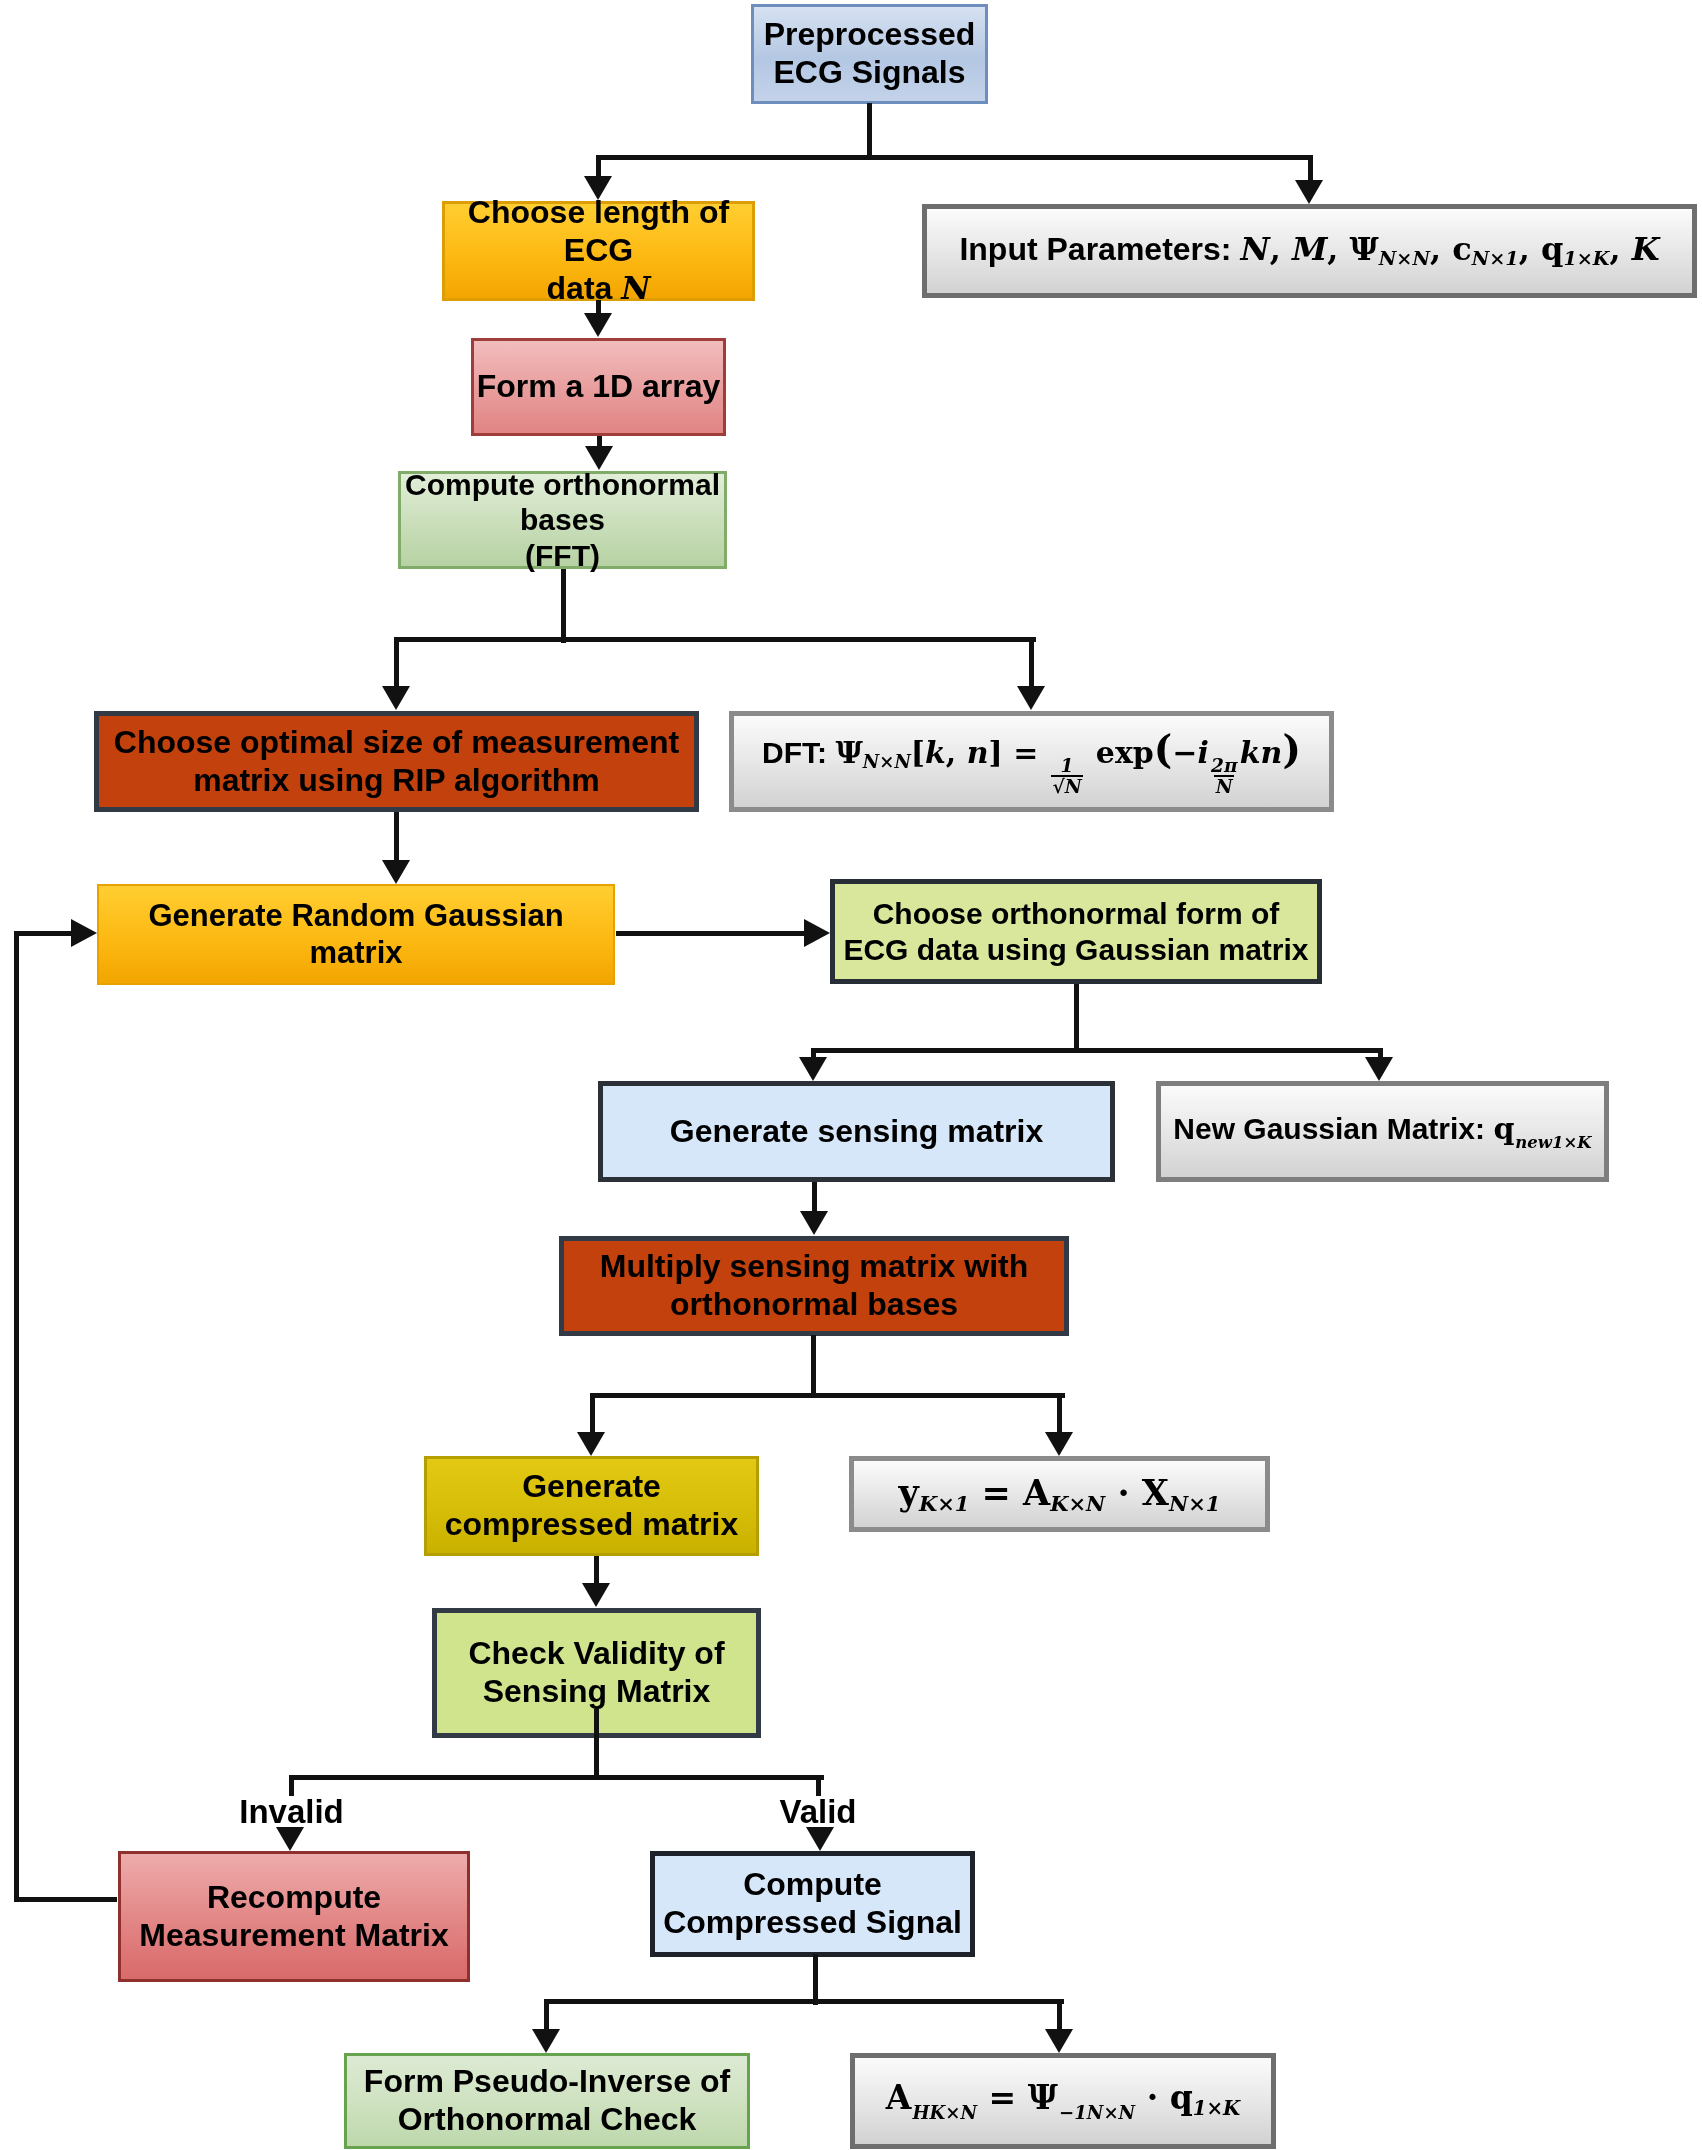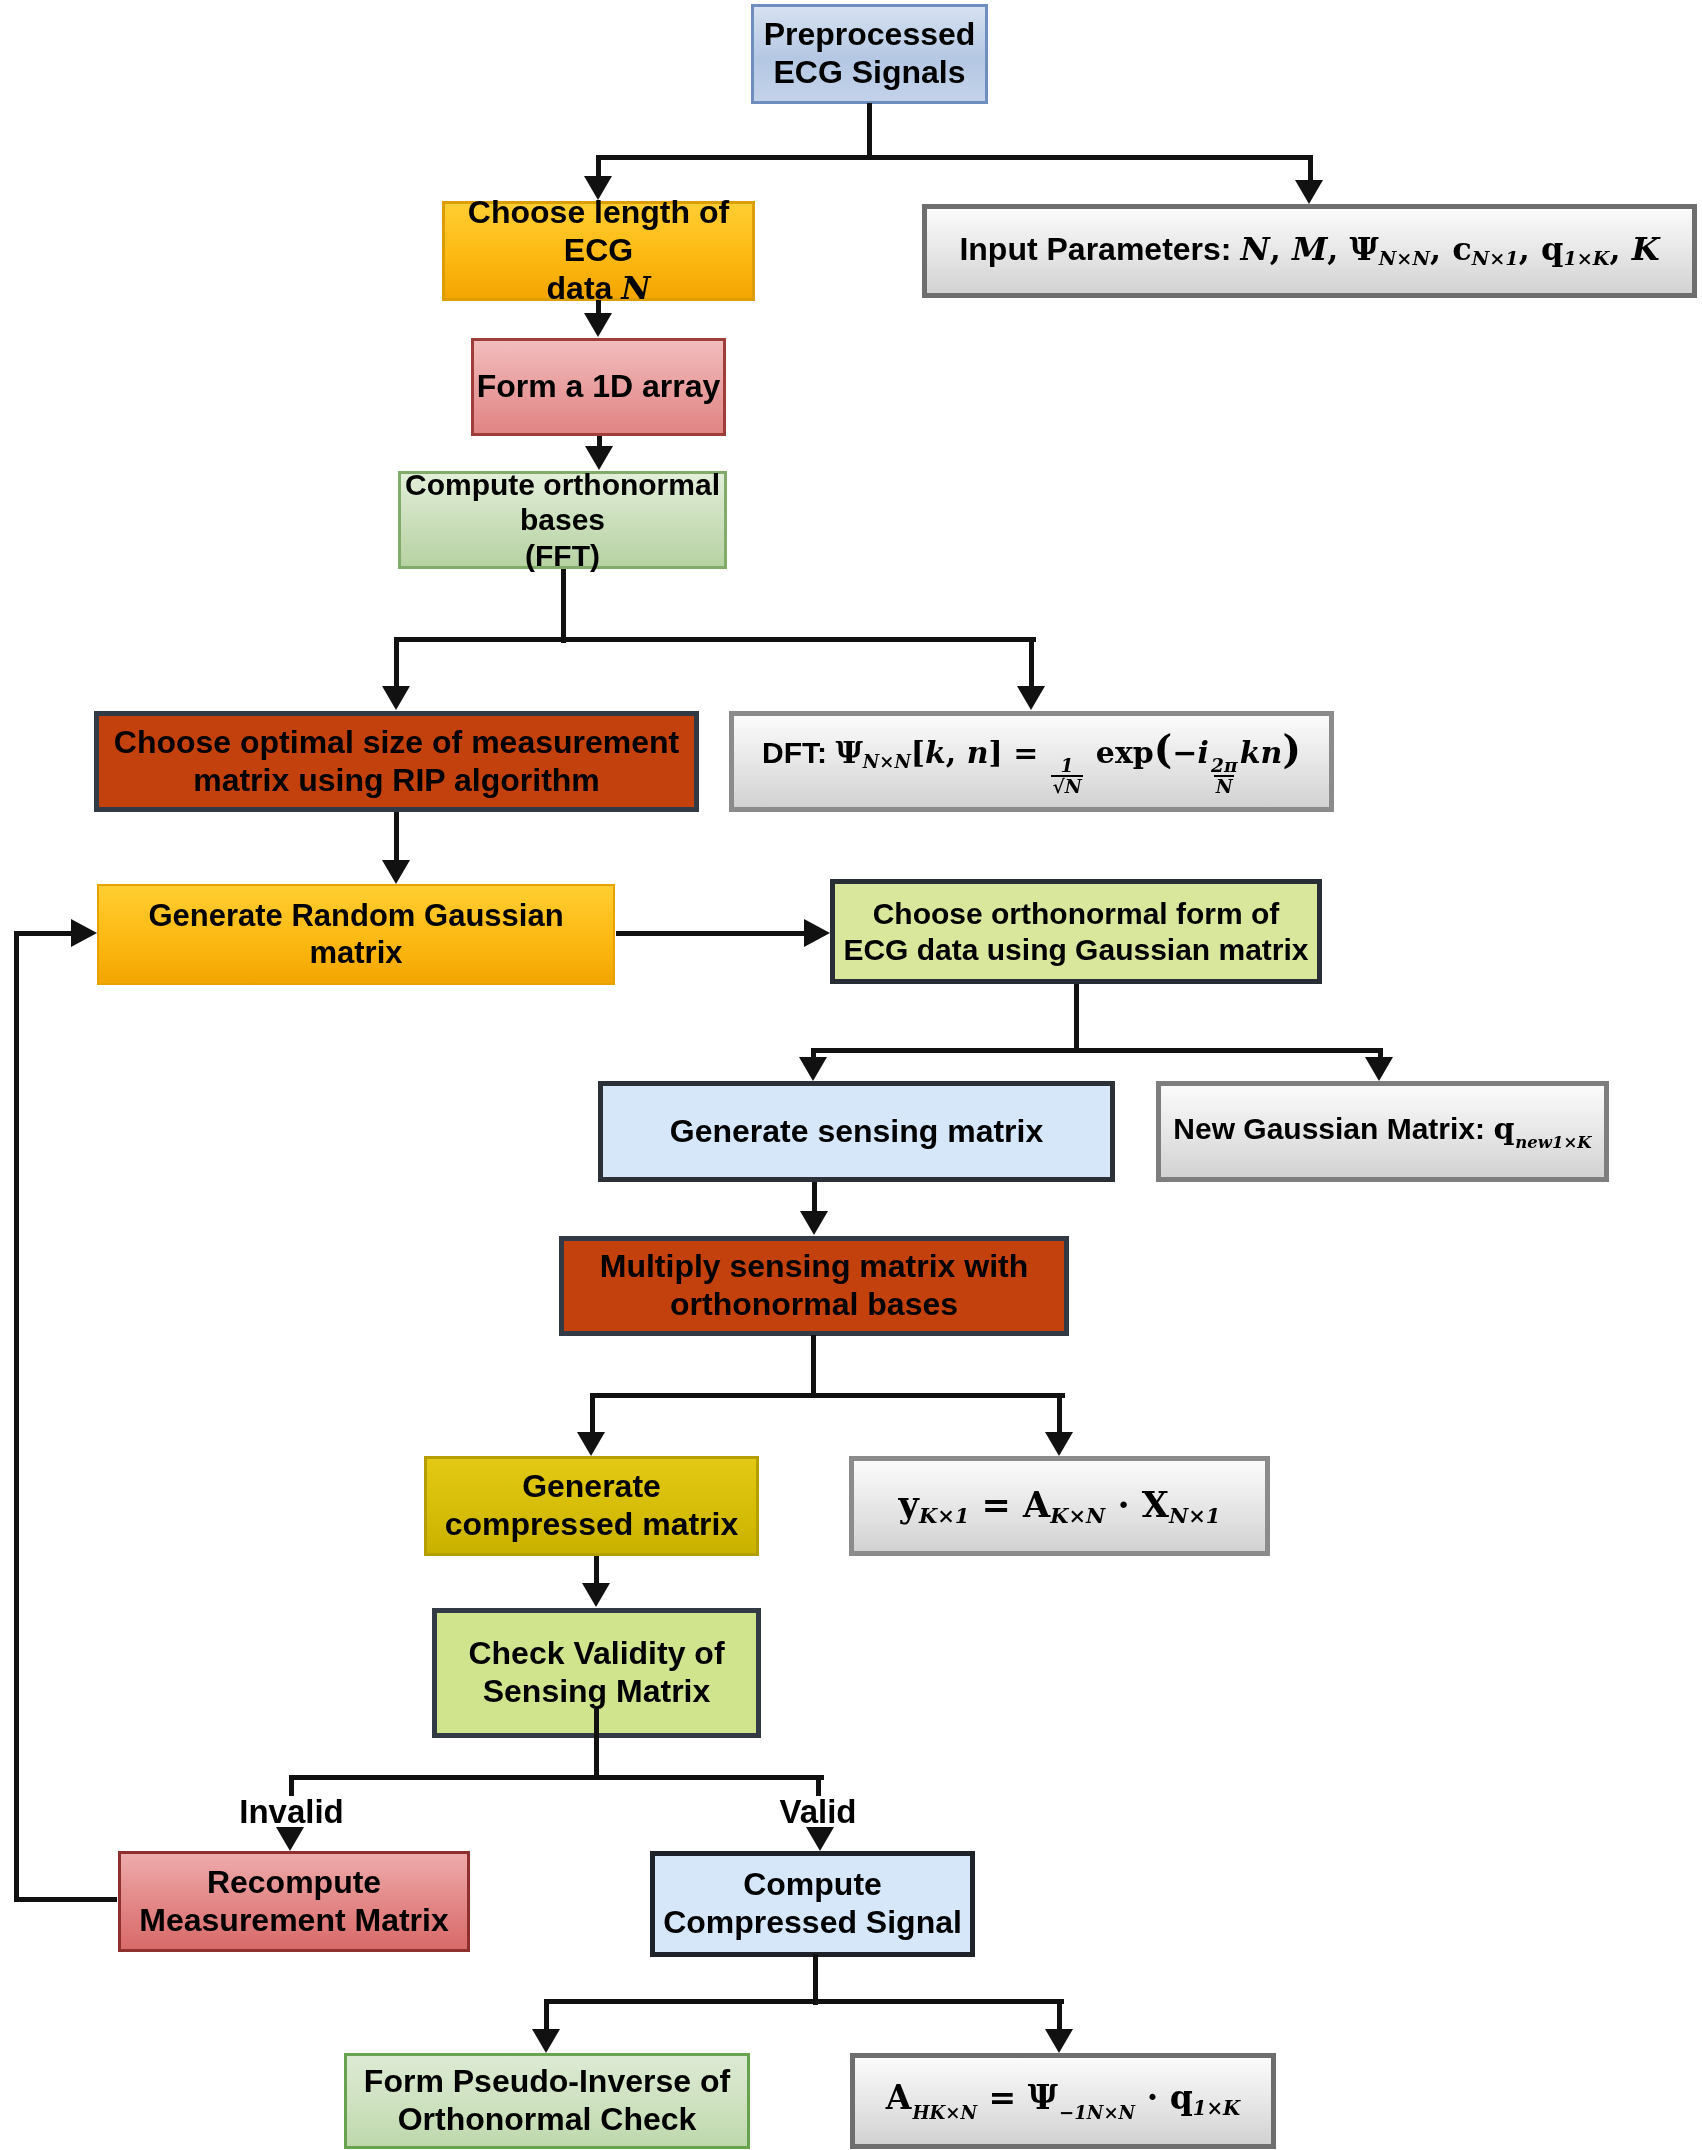--- a/index.html
+++ b/index.html
@@ -99,30 +99,30 @@
   <div class="node pink-flat" style="left:559px;top:1236px;width:510px;height:100px;font-size:32px;">
     <div class="box-text">Multiply sensing matrix with
 orthonormal bases</div>
   </div>
 
   <div class="node gold-grad" style="left:424px;top:1456px;width:335px;height:100px;font-size:32px;">
     <div class="box-text">Generate
 compressed matrix</div>
   </div>
 
-  <div class="node gray-grad" style="left:849px;top:1456px;width:421px;height:100px;font-size:35px;border-color:#8b8b8b;">
+  <div class="node gray-grad" style="left:849px;top:1456px;width:421px;height:76px;font-size:35px;border-color:#8b8b8b;">
     <div class="box-text"><span class="r-b r-serif">y</span><span class="r-b r-i r-serif r-sub">K×1</span><span class="r-b r-serif"> = </span><span class="r-b r-serif">A</span><span class="r-b r-i r-serif r-sub">K×N</span><span class="r-b r-serif"> · </span><span class="r-b r-serif">X</span><span class="r-b r-i r-serif r-sub">N×1</span></div>
   </div>
 
   <div class="node lime-flat2" style="left:432px;top:1608px;width:329px;height:130px;font-size:32px;">
     <div class="box-text">Check Validity of
 Sensing Matrix</div>
   </div>
 
-  <div class="node red-grad2" style="left:118px;top:1851px;width:352px;height:101px;font-size:32px;">
+  <div class="node red-grad2" style="left:118px;top:1851px;width:352px;height:131px;font-size:32px;">
     <div class="box-text">Recompute
 Measurement Matrix</div>
   </div>
 
   <div class="node ltblue-flat" style="left:650px;top:1851px;width:325px;height:106px;font-size:32px;border-color:#1e2329;">
     <div class="box-text">Compute
 Compressed Signal</div>
   </div>
 
   <div class="node green-grad2" style="left:344px;top:2053px;width:406px;height:96px;font-size:32px;">

